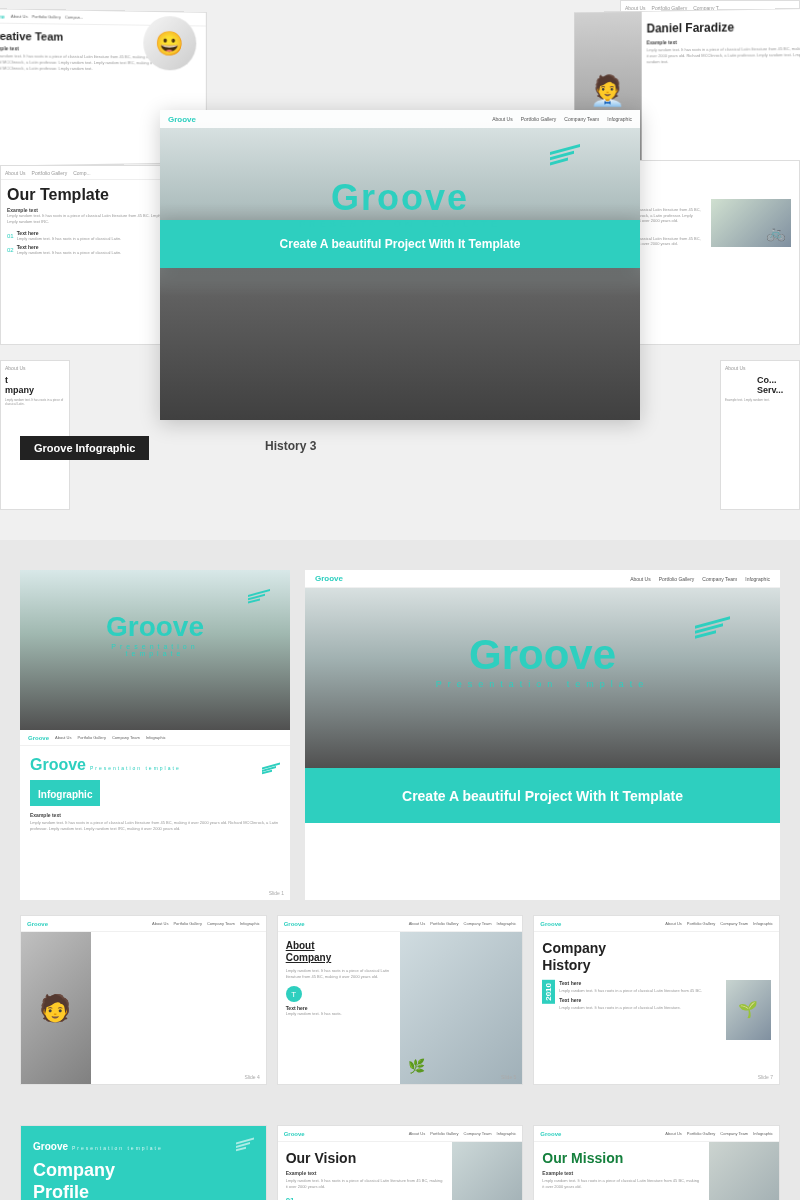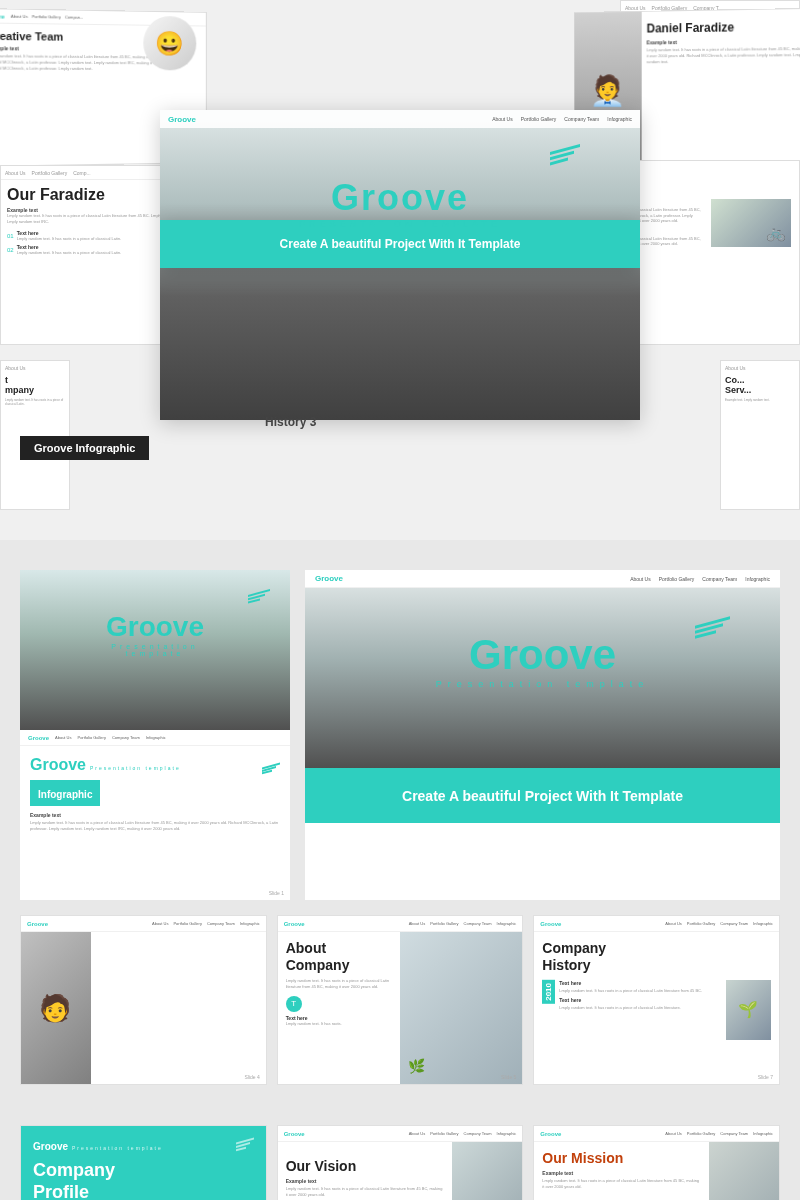--- a/index.html
+++ b/index.html
@@ -422,21 +422,21 @@
     </div>
   </div>
 
   <div class="slide-card slide-portfolio">
     <div class="slide-nav">
       <span style="font-size:5px;color:#999;">About Us</span>
       <span style="font-size:5px;color:#999;">Portfolio Gallery</span>
       <span style="font-size:5px;color:#999;">Comp...</span>
     </div>
     <div style="padding:6px;">
-      <div style="font-size:16px;font-weight:bold;color:#222;">Our Faradize</div>
+      <div style="font-size:16px;font-weight:bold;color:#222;">Our Template</div>
       <div style="font-size:5px;font-weight:bold;color:#444;margin-top:3px;">Example text</div>
       <div style="font-size:4px;color:#999;line-height:1.5;">Lmply random text. It has roots in a piece of classical Latin literature from 45 BC. Lmply random text. Lmply random text IRC.</div>
       <div style="margin-top:5px;">
         <div style="display:flex;align-items:center;gap:3px;margin-bottom:3px;">
           <span style="color:#2ecfbf;font-size:6px;">01</span>
           <div>
             <div style="font-size:5px;font-weight:bold;color:#333;">Text here</div>
             <div style="font-size:4px;color:#999;">Lmply random text. It has roots in a piece of classical Latin.</div>
           </div>
         </div>
@@ -485,21 +485,21 @@
     <div style="padding:4px;">
       <div style="font-size:5px;color:#999;">About Us</div>
       <div style="font-size:9px;font-weight:bold;color:#222;margin-top:4px;">t<br>mpany</div>
       <div style="font-size:3px;color:#999;line-height:1.4;margin-top:3px;">Lmply random text. It has roots in a piece of classical Latin.</div>
     </div>
   </div>
 
   <div style="position:absolute;right:0;top:360px;width:80px;height:150px;background:white;border:1px solid #ddd;overflow:hidden;z-index:4;">
     <div style="padding:4px;">
       <div style="font-size:5px;color:#999;">About Us</div>
-      <div style="font-size:9px;font-weight:bold;color:#222;margin-top:4px;">Co...<br>Serv...</div>
+      <div style="font-size:9px;font-weight:bold;color:#222;margin-top:4px;margin-left:32px;">Co...<br>Serv...</div>
       <div style="font-size:3px;color:#999;line-height:1.4;margin-top:3px;">Example text. Lmply random text.</div>
     </div>
   </div>
 
   <div class="main-slide">
     <div class="office-visual">
 
       <div style="position:absolute;top:0;left:0;right:0;height:18px;background:rgba(255,255,255,0.9);display:flex;align-items:center;padding:0 8px;z-index:30;">
         <span style="font-size:8px;font-weight:bold;color:#2ecfbf;">Groove</span>
         <div style="display:flex;gap:8px;margin-left:auto;">
@@ -522,21 +522,21 @@
       </div>
     </div>
 
     <div class="main-slide" style="position:absolute;bottom:0;left:0;right:0;background:#2ecfbf;height:48px;display:flex;align-items:center;justify-content:center;">
       <span style="color:white;font-size:12px;font-weight:bold;">Create A beautiful Project With It Template</span>
     </div>
   </div>
 
   <div class="groove-label">Groove Infographic</div>
 
-  <div style="position:absolute;left:265px;top:415px;background:transparent;font-size:12px;font-weight:bold;color:#444;z-index:25;">History 3</div>
+  <div style="position:absolute;left:265px;top:439px;background:transparent;font-size:12px;font-weight:bold;color:#444;z-index:25;">History 3</div>
 
 </div>
 
 <div class="middle-section">
 
   <div class="middle-row">
 
     <div class="slide-large-left">
       <div style="height:100%;background:white;position:relative;overflow:hidden;">
 
@@ -637,21 +637,21 @@
         <span class="logo">Groove</span>
         <div class="items">
           <span>About Us</span>
           <span>Portfolio Gallery</span>
           <span>Company Team</span>
           <span>Infographic</span>
         </div>
       </div>
       <div style="display:flex;height:calc(100% - 16px);">
         <div style="padding:8px;width:50%;">
-          <div style="font-size:14px;font-weight:bold;color:#222;line-height:1.2;">About<br>Company</div>
+          <div style="font-size:10px;font-weight:bold;color:#222;line-height:1.2;text-decoration:underline;">About<br>Company</div>
           <div style="font-size:4px;color:#999;margin-top:4px;line-height:1.5;">Lmply random text. It has roots in a piece of classical Latin literature from 45 BC, making it over 2000 years old.</div>
           <div style="margin-top:6px;">
             <div style="width:16px;height:16px;border-radius:50%;background:#2ecfbf;display:flex;align-items:center;justify-content:center;margin-bottom:3px;">
               <span style="color:white;font-size:8px;">T</span>
             </div>
             <div style="font-size:5px;font-weight:bold;color:#333;">Text here</div>
             <div style="font-size:4px;color:#999;line-height:1.5;">Lmply random text. It has roots.</div>
           </div>
         </div>
         <div style="flex:1;background:linear-gradient(135deg,#d0dce0,#a0b0b8);position:relative;">
@@ -718,21 +718,21 @@
         <span class="logo">Groove</span>
         <div class="items">
           <span>About Us</span>
           <span>Portfolio Gallery</span>
           <span>Company Team</span>
           <span>Infographic</span>
         </div>
       </div>
       <div style="display:flex;height:calc(100% - 16px);">
         <div style="padding:8px;flex:1;">
-          <div style="font-size:14px;font-weight:bold;color:#222;margin-top:8px;">Our Vision</div>
+          <div style="font-size:14px;font-weight:bold;color:#222;">Our Vision</div>
           <div style="font-size:5px;font-weight:bold;color:#444;margin-top:4px;margin-bottom:2px;">Example text</div>
           <div style="font-size:4px;color:#999;line-height:1.5;">Lmply random text. It has roots in a piece of classical Latin literature from 45 BC, making it over 2000 years old.</div>
           <div style="margin-top:6px;font-size:8px;font-weight:bold;color:#2ecfbf;">01</div>
         </div>
         <div style="width:70px;background:linear-gradient(135deg,#ccd8d8,#8898a0);flex-shrink:0;position:relative;">
           
         </div>
       </div>
     </div>
 
@@ -741,21 +741,21 @@
         <span class="logo">Groove</span>
         <div class="items">
           <span>About Us</span>
           <span>Portfolio Gallery</span>
           <span>Company Team</span>
           <span>Infographic</span>
         </div>
       </div>
       <div style="display:flex;height:calc(100% - 16px);">
         <div style="padding:8px;flex:1;">
-          <div style="font-size:14px;font-weight:bold;color:#c2410c;">Our Mission</div>
+          <div style="font-size:14px;font-weight:bold;color:#15803d;">Our Mission</div>
           <div style="font-size:5px;font-weight:bold;color:#444;margin-top:4px;margin-bottom:2px;">Example text</div>
           <div style="font-size:4px;color:#999;line-height:1.5;">Lmply random text. It has roots in a piece of classical Latin literature from 45 BC, making it over 2000 years old.</div>
         </div>
         <div style="width:70px;background:linear-gradient(135deg,#ccd4d0,#8898a0);flex-shrink:0;position:relative;">
           
         </div>
       </div>
     </div>
 
   </div>

